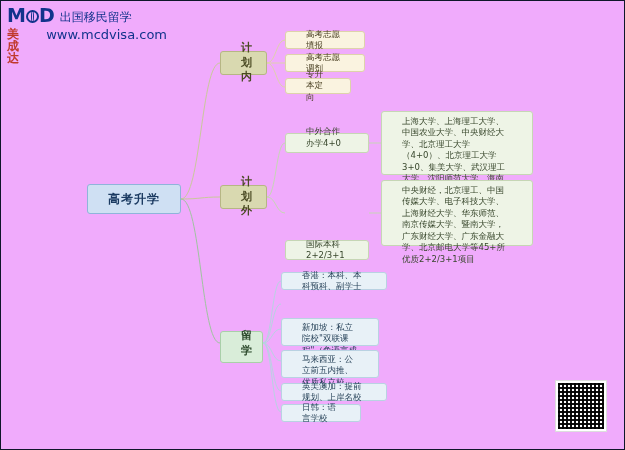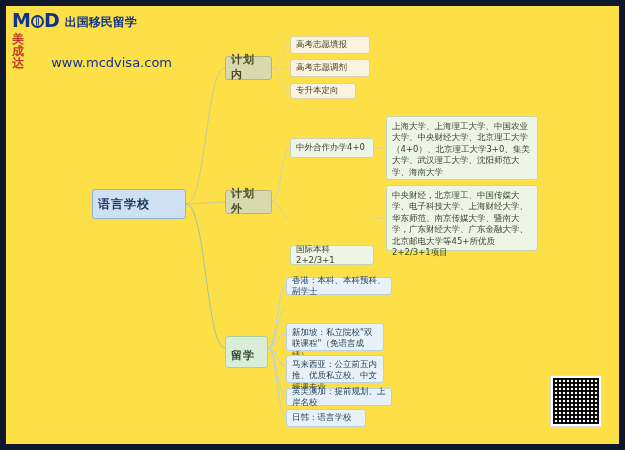--- a/index.html
+++ b/index.html
@@ -4,24 +4,24 @@
 <style>
   html, body {
     margin: 0;
     padding: 0;
     background: #ffffff;
   }
   #page {
     position: relative;
     width: 625px;
     height: 450px;
-    background: #fde047;
+    background: #f0abfc;
     font-family: "DejaVu Sans", "Liberation Sans", sans-serif;
     overflow: hidden;
-    border: 6px solid #0f172a;
+    border: 1px solid #0f172a;
     box-sizing: border-box;
   }
   
   #logo-block {
     position: absolute;
     left: 6px;
     top: 5px;
     width: 160px;
     height: 40px;
   }
@@ -55,27 +55,27 @@
     top: -2px;
     width: 3px;
     height: 13px;
     border: 1px solid #12338c;
     border-radius: 50%;
     box-sizing: border-box;
   }
   .logo-cn-top {
     font-size: 12px;
     color: #12338c;
-    font-weight: bold;
+    font-weight: normal;
     line-height: 1;
     padding-bottom: 2px;
   }
   .logo-sub {
     display: flex;
-    align-items: flex-end;
+    align-items: flex-start;
     gap: 16px;
     margin-top: 3px;
   }
   .logo-cn-bottom {
     font-size: 12px;
     font-weight: bold;
     color: #c0392b;
     letter-spacing: 1px;
     line-height: 1;
   }
@@ -107,21 +107,21 @@
   }
   
   .node {
     position: absolute;
     box-sizing: border-box;
     border-radius: 3px;
     display: flex;
     align-items: center;
     font-size: 8.5px;
     line-height: 1.35;
-    padding: 3px 5px;
+    padding: 3px 20px;
   }
   .node.root {
     background: #cfe0f3;
     border: 1px solid #8fb4da;
     color: #1b3a61;
     font-size: 12px;
     font-weight: bold;
     justify-content: center;
     letter-spacing: 1px;
   }
@@ -191,21 +191,21 @@
       <path d="M262 342 C 271 342, 271 280, 280 280" stroke="#b9d2e2"></path>
       <path d="M262 342 C 271 342, 271 303, 280 303" stroke="#b9d2e2"></path>
       <path d="M262 342 C 271 342, 271 328, 280 328" stroke="#b9d2e2"></path>
       <path d="M262 342 C 271 342, 271 360, 280 360" stroke="#b9d2e2"></path>
       <path d="M262 342 C 271 342, 271 390, 280 390" stroke="#b9d2e2"></path>
       <path d="M262 342 C 271 342, 271 411, 280 411" stroke="#b9d2e2"></path>
     </g>
   </svg>
 
   <div class="node root" style="left:86px; top:183px; width:94px; height:30px;">
-    <span class="txt">语言学校</span>
+    <span class="txt">高考升学</span>
   </div>
 
   <div class="node lvl2" style="left:219px; top:184px; width:47px; height:24px;">
     <span class="txt">计划外</span>
   </div>
 
   <div class="node lvl2" style="left:219px; top:50px; width:47px; height:24px;">
     <span class="txt">计划内</span>
   </div>
 
@@ -216,21 +216,21 @@
   <div class="node lvl3-a" style="left:284px; top:30px; width:80px; height:18px;">
     <span class="txt">高考志愿填报</span>
   </div>
   <div class="node lvl3-a" style="left:284px; top:53px; width:80px; height:18px;">
     <span class="txt">高考志愿调剂</span>
   </div>
   <div class="node lvl3-a" style="left:284px; top:77px; width:66px; height:16px;">
     <span class="txt">专升本定向</span>
   </div>
 
-  <div class="node lvl3-b" style="left:284px; top:132px; width:84px; height:20px;">
+  <div class="node lvl3-b" style="left:284px; top:132px; width:84px; height:20px;align-items:flex-end;">
     <span class="txt">中外合作办学4+0</span>
   </div>
   <div class="node lvl3-b" style="left:380px; top:110px; width:152px; height:64px; align-items:flex-start; padding-top:4px;">
     <span class="txt">上海大学、上海理工大学、中国农业大学、中央财经大学、北京理工大学（4+0）、北京理工大学3+0、集美大学、武汉理工大学、沈阳师范大学、海南大学</span>
   </div>
   <div class="node lvl3-b" style="left:284px; top:203px; width:84px; height:20px;margin-top:36px;">
     <span class="txt">国际本科2+2/3+1</span>
   </div>
   <div class="node lvl3-b" style="left:380px; top:179px; width:152px; height:66px; align-items:flex-start; padding-top:4px;">
     <span class="txt">中央财经，北京理工、中国传媒大学、电子科技大学、上海财经大学、华东师范、南京传媒大学、暨南大学，广东财经大学、广东金融大学、北京邮电大学等45+所优质2+2/3+1项目</span>

